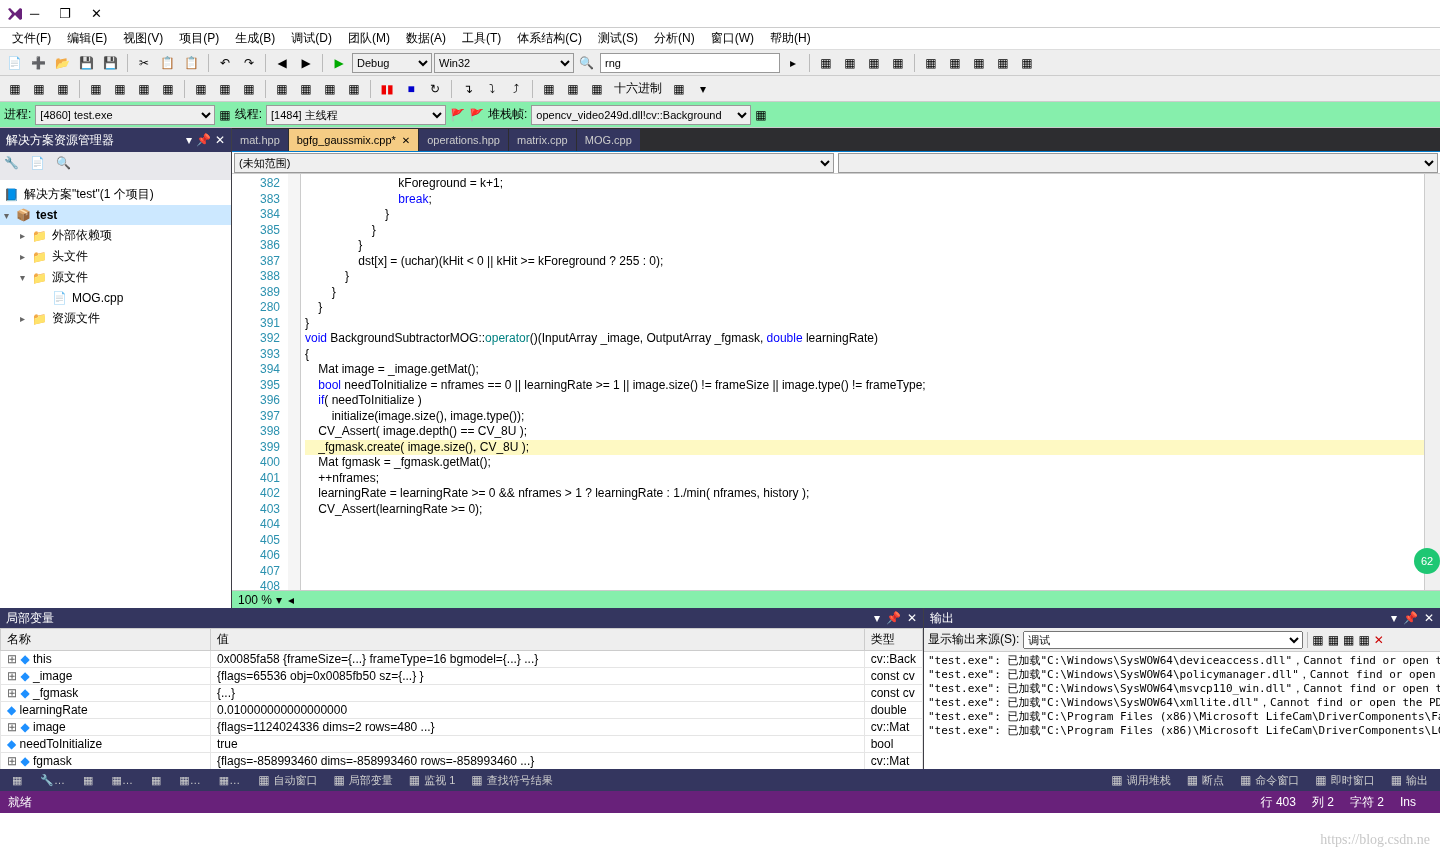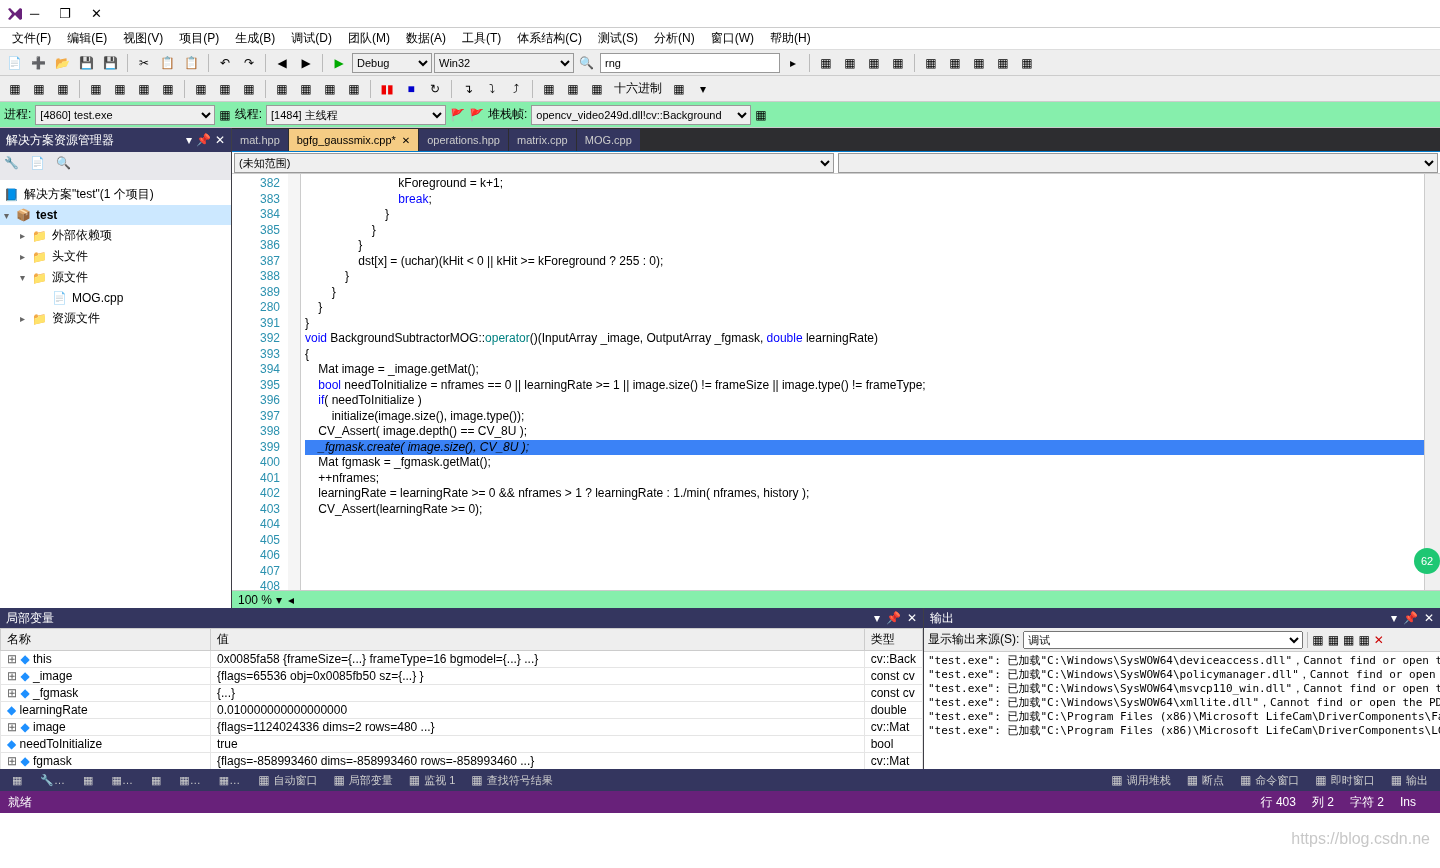--- a/index.html
+++ b/index.html
@@ -60,23 +60,23 @@
 .bottom-tabs{height:22px;background:#34365f;display:flex;align-items:center;padding:0 4px;gap:2px;}
 .bottom-tabs .btab{padding:2px 8px;color:#ccc;font-size:11px;cursor:pointer;display:flex;align-items:center;gap:4px;}
 .bottom-tabs .spacer{flex:1;}
 .statusbar{height:22px;background:#68217a;color:#fff;display:flex;align-items:center;padding:8px 8px;font-size:11px;}
 .statusbar .sitem{margin-right:16px;}
 .statusbar .spacer{flex:1;}
 .folder-ico{color:#dcb67a;}
 .file-ico{color:#6b9bd2;}
 svg{display:block;}
 .badge62{position:absolute;right:0;top:548px;width:26px;height:26px;border-radius:50%;background:#1ec773;color:#fff;display:flex;align-items:center;justify-content:center;font-size:11px;}
-.hi{background:#3b82f6;font-style:italic;}
+.hi{background:#fef9c3;}
 .vscroll{width:16px;background:#f0f0f0;border-left:1px solid #ccc;}
-.watermark{position:absolute;right:10px;bottom:20px;color:#b0b0b0;font-size:16px;font-family:Liberation Sans, sans-serif;opacity:0.7;}
+.watermark{position:absolute;right:10px;bottom:20px;color:#b0b0b0;font-size:14px;font-family:Liberation Serif, serif;opacity:0.7;}
 </style>
 </head>
 <body>
 
 <div class="titlebar">
   <span class="logo">
     <svg viewBox="0 0 18 18" width="18" height="18">
         <path fill="#68217a" d="M2 4 L6 9 L2 14 L4 15 L9 10 L14 15 L16 14 L16 4 L14 3 L9 8 L4 3 Z"></path>
       </svg>
   </span>

